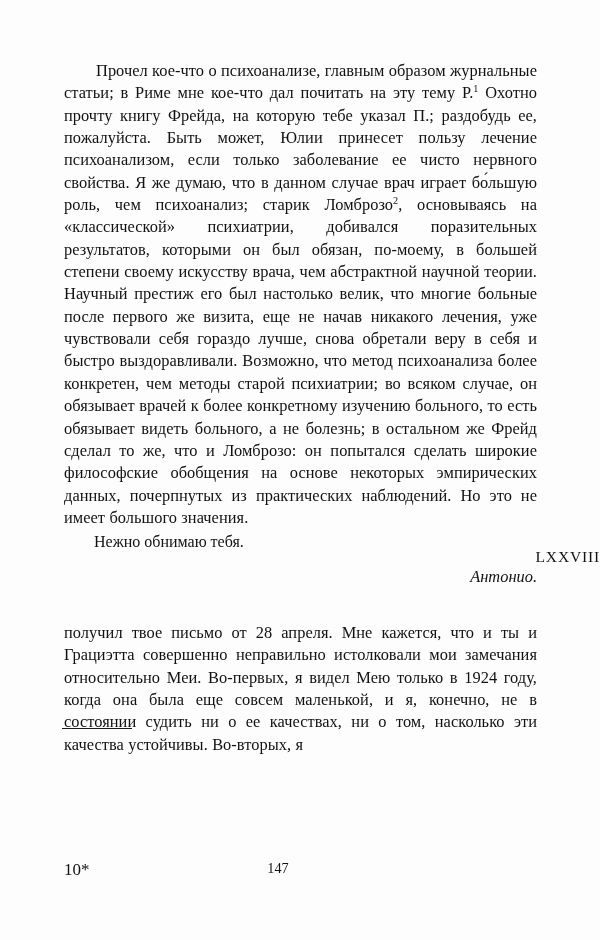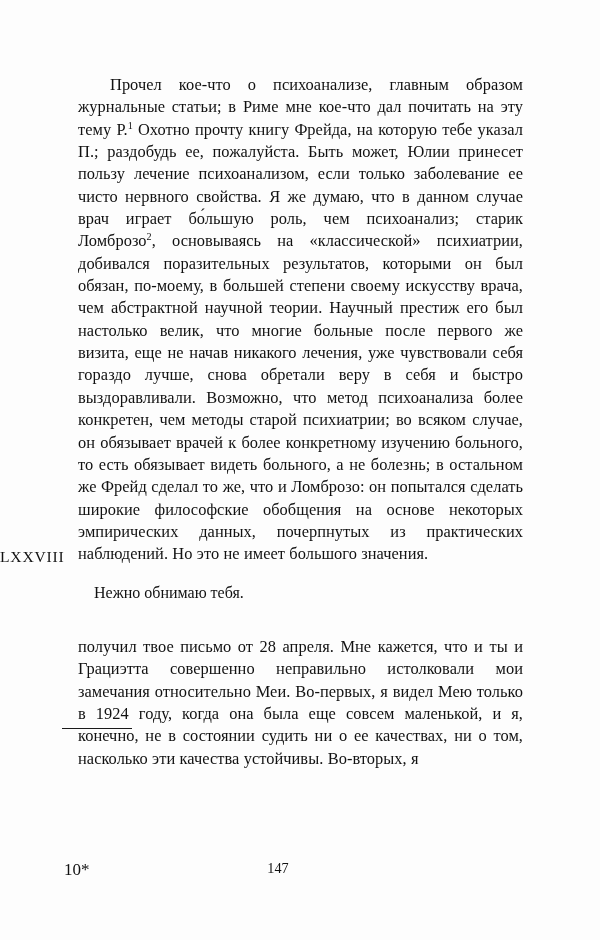--- a/index.html
+++ b/index.html
@@ -26,21 +26,21 @@
 
   
   .text-column {
     position: absolute;
     left: 62px;
     top: 58px;
     width: 477px;
   }
 
   .body-par {
-    margin: 16px;
+    margin: 2px;
     font-size: 16.4px;
     line-height: 22.35px;
     text-align: justify;
     text-justify: inter-word;
     text-indent: 32px;
     letter-spacing: 0.04px;
     word-spacing: 0.2px;
     hyphens: manual;
   }
 
@@ -72,21 +72,21 @@
     text-align: right;
     padding-right: 2px;
   }
 
   
   .section-heading {
     position: absolute;
     left: 0;
     top: 548px;
     width: 600px;
-    text-align: left;
+    text-align: right;
     font-size: 15.6px;
     letter-spacing: 0.8px;
   }
 
   
   .dateline {
     position: absolute;
     right: 61px;
     top: 583px;
     font-size: 13.6px;
@@ -172,20 +172,21 @@
 </head>
 <body>
 
 <div class="page">
 
   <div class="text-column">
     <p class="body-par"><span>Прочел кое-что о психоанализе, главным образом журнальные статьи; в Риме мне кое-что дал почитать на эту тему Р.</span><sup class="fn-ref">1</sup><span> Охотно прочту книгу Фрейда, на которую тебе указал П.; раздобудь ее, пожалуйста. Быть может, Юлии принесет пользу лечение психоанализом, если только заболевание ее чисто нервного свойства. Я же думаю, что в данном случае врач играет бо́льшую роль, чем психоанализ; старик Ломброзо</span><sup class="fn-ref">2</sup><span>, основываясь на «классической» психиатрии, добивался поразительных результатов, которыми он был обязан, по-моему, в большей степени своему искусству врача, чем абстрактной научной теории. Научный престиж его был настолько велик, что многие больные после первого же визита, еще не начав никакого лечения, уже чувствовали себя гораздо лучше, снова обретали веру в себя и быстро выздоравливали. Возможно, что метод психоанализа более конкретен, чем методы старой психиатрии; во всяком случае, он обязывает врачей к более конкретному изучению больного, то есть обязывает видеть больного, а не болезнь; в остальном же Фрейд сделал то же, что и Ломброзо: он попытался сделать широкие философские обобщения на основе некоторых эмпирических данных, почерпнутых из практических наблюдений. Но это не имеет большого значения.</span></p>
 
     <p class="closing">Нежно обнимаю тебя.</p>
 
+    <p class="signature">Антонио.</p>
   </div>
 
   <div class="section-heading">LXXVIII</div>
 
 
 
   <div class="letter2">
     <p class="body-par no-indent">получил твое письмо от 28 апреля. Мне кажется, что и ты и Грациэтта совершенно неправильно истолковали мои замечания относительно Меи. Во-первых, я видел Мею только в 1924 году, когда она была еще совсем маленькой, и я, конечно, не в состоянии судить ни о ее качествах, ни о том, насколько эти качества устойчивы. Во-вторых, я</p>
   </div>
 

